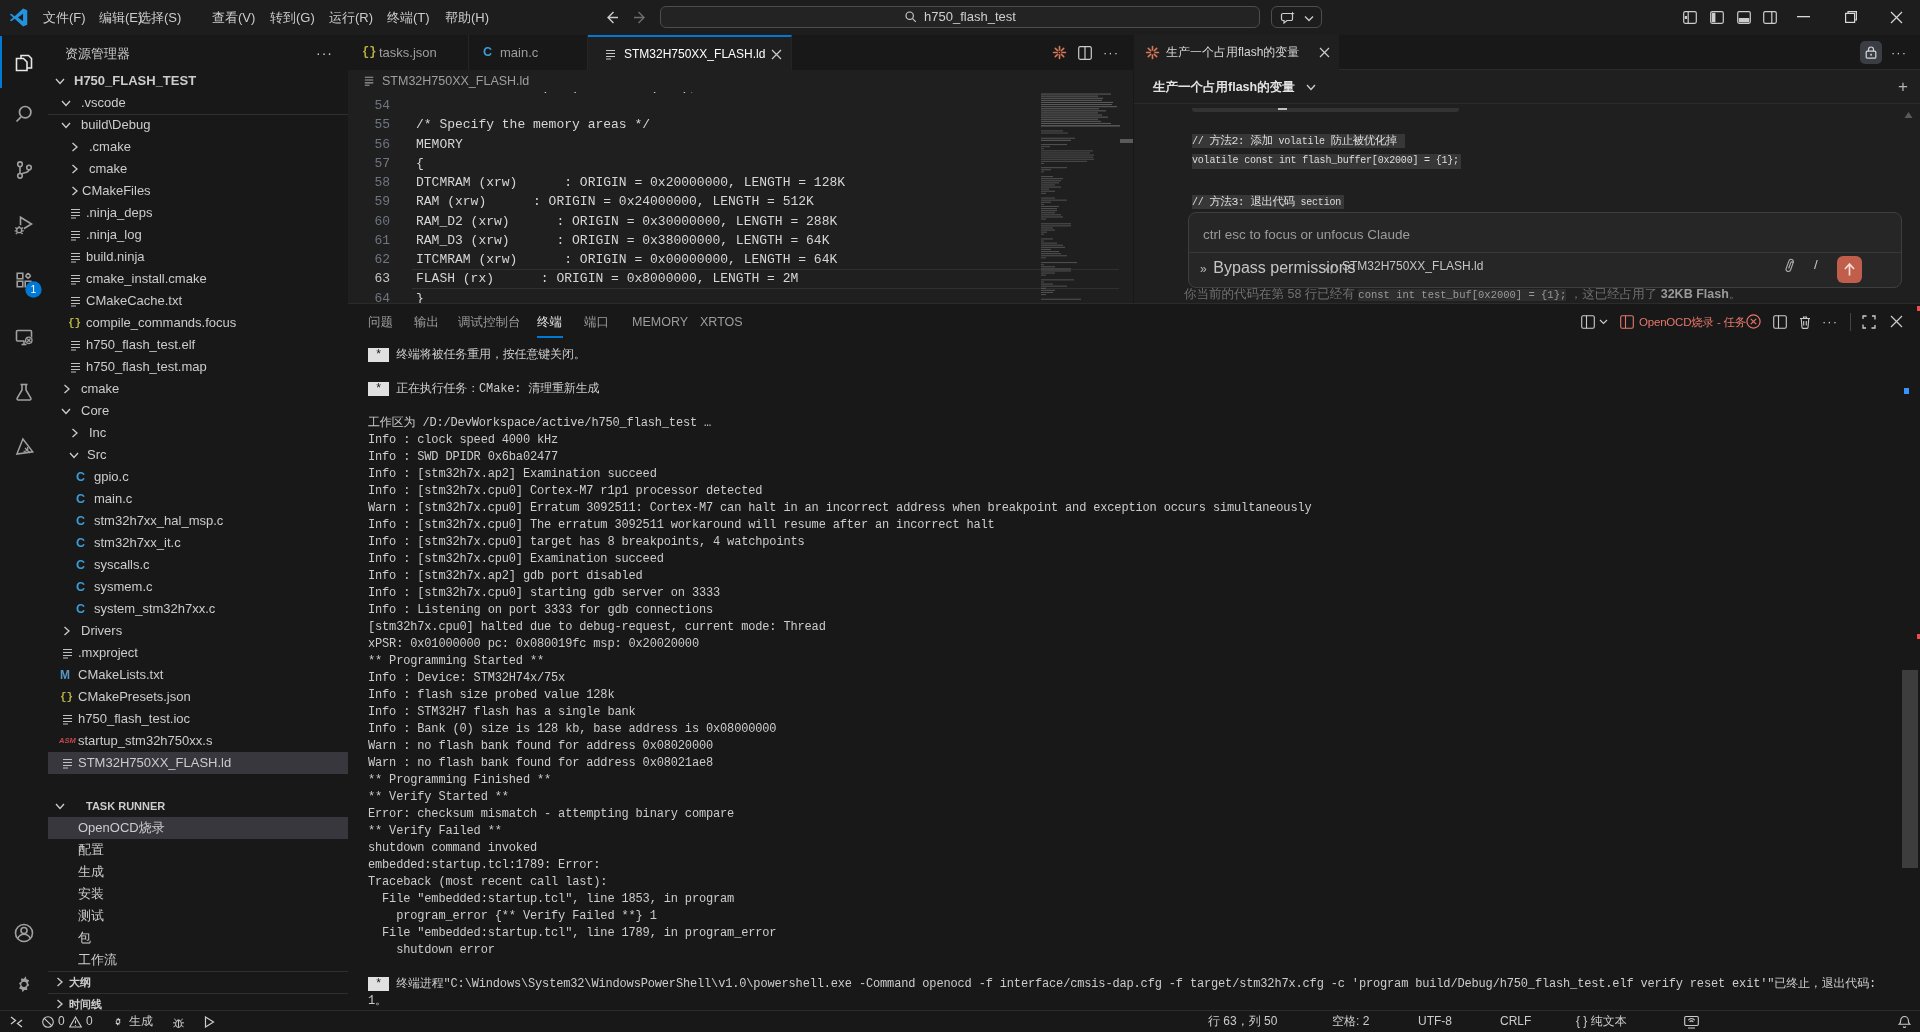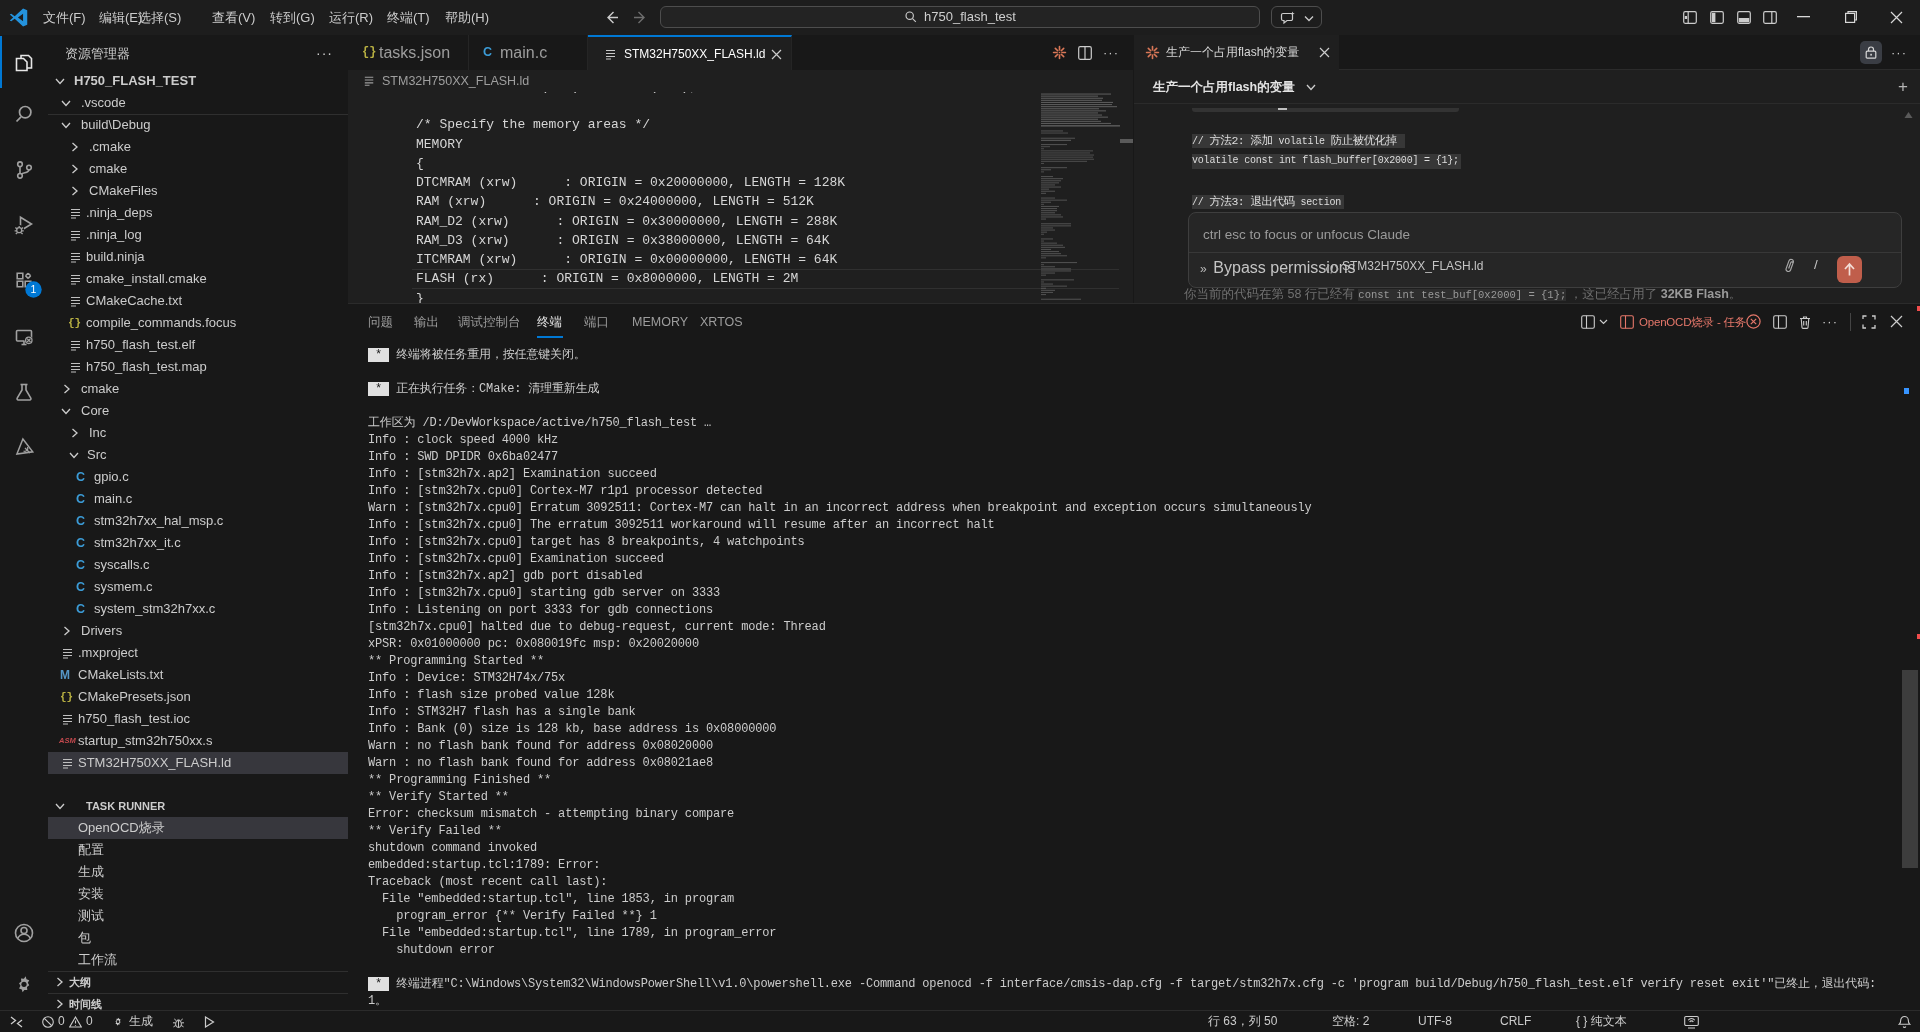--- a/index.html
+++ b/index.html
@@ -21,21 +21,21 @@
 .fname{position:absolute;top:0;height:22px;line-height:22px}
 .seam{position:absolute;left:0;width:300px;height:1px;background:#2f2f2f}
 .shead{font-weight:bold;font-size:11px;color:#cccccc}
 .cico{color:#3c9cd7;font-weight:bold;font-size:12.5px}
 .codebox .cjk{font-size:11.5px;letter-spacing:-0.5px}
 
 #eg1{position:absolute;left:348px;top:35px;width:785px;height:268px;background:#1f1f1f}
 .tabs{position:absolute;left:0;top:0;height:35px;background:#181818;width:785px}
 .tab{position:absolute;top:0;height:35px;background:#181818;color:#9d9d9d;font-size:13px;border-right:1px solid #252525}
 .tab.active{background:#1f1f1f;color:#ffffff;border-top:2px solid #0078d4}
-.tab .lbl{position:absolute;top:0;height:35px;line-height:35px;font-size:16px}
+.tab .lbl{position:absolute;top:0;height:35px;line-height:35px;font-size:13px}
 #crumb{position:absolute;left:0;top:35px;width:785px;height:22px;background:#1f1f1f;color:#9f9f9f;font-size:12.5px;line-height:22px}
 #code{position:absolute;left:0;top:57px;width:785px;height:211px;overflow:hidden;background:#1f1f1f}
 #gutter{position:absolute;left:0;top:0;width:42px;text-align:right;color:#6e7681;font-family:"Liberation Mono",monospace;font-size:13px;line-height:19.25px}
 #codetext{position:absolute;left:68px;top:0;color:#d6d6d6;font-family:"Liberation Mono",monospace;font-size:13px;line-height:19.25px;white-space:pre}
 #curline{position:absolute;left:64px;width:707px;height:19.25px;border-top:1px solid #303030;border-bottom:1px solid #303030}
 
 #claude{position:absolute;left:1134px;top:35px;width:786px;height:268px;background:#1f1f1f}
 #cl-tabs{position:absolute;left:0;top:0;width:786px;height:35px;background:#181818;border-bottom:1px solid #2b2b2b}
 #cl-tab{position:absolute;left:0;top:0;width:205px;height:35px;background:#1f1f1f;color:#d7d7d7;font-size:13px}
 #cl-head{position:absolute;left:0;top:35px;width:786px;height:34px;background:#1f1f1f;border-bottom:1px solid #2b2b2b}
@@ -223,21 +223,21 @@
 <div class="row" style="top:123px">
       <svg class="abs" style="left:23px;top:6px" width="7" height="10" viewBox="0 0 7 10">
         <path class="chev" d="M1.5 1 L6 5 L1.5 9"></path>
       </svg>
       <span class="fname" style="left:41px">cmake</span>
     </div>
 <div class="row" style="top:145px">
       <svg class="abs" style="left:23px;top:6px" width="7" height="10" viewBox="0 0 7 10">
         <path class="chev" d="M1.5 1 L6 5 L1.5 9"></path>
       </svg>
-      <span class="fname" style="left:41px">CMakeFiles</span>
+      <span class="fname" style="left:34px">CMakeFiles</span>
     </div>
 <div class="row" style="top:167px">
       <svg class="ficon" style="left:20px" viewBox="0 0 16 16">
         <g stroke="#c0c0c0" stroke-width="1.2">
           <path d="M3 4.5 h9 M3 7.5 h9 M3 10.5 h9 M3 13 h5"></path>
         </g>
       </svg>
       <span class="fname" style="left:38px">.ninja_deps</span>
     </div>
 <div class="row" style="top:189px">
@@ -466,20 +466,34 @@
 <div id="crumb">
       <svg class="abs" style="left:14px;top:3px" width="15" height="15" viewBox="0 0 16 16">
         <g stroke="#9f9f9f" stroke-width="1.2">
           <path d="M3 4.5 h9 M3 7.5 h9 M3 10.5 h9 M3 13 h5"></path>
         </g>
       </svg>
       <span style="position:absolute;left:34px">STM32H750XX_FLASH.ld</span>
     </div>
 <div id="code">
 <div id="curline" style="top:177.3px"></div>
+<div id="gutter" style="top:-15.1px">
+        <div>53</div>
+        <div>54</div>
+        <div>55</div>
+        <div>56</div>
+        <div>57</div>
+        <div>58</div>
+        <div>59</div>
+        <div>60</div>
+        <div>61</div>
+        <div>62</div>
+        <div style="color:#c6c6c6">63</div>
+        <div>64</div>
+      </div>
 <div id="codetext" style="top:-15.1px">_estack = ORIGIN(RAM) + LENGTH(RAM);
 
 /* Specify the memory areas */
 MEMORY
 {
 DTCMRAM (xrw)      : ORIGIN = 0x20000000, LENGTH = 128K
 RAM (xrw)      : ORIGIN = 0x24000000, LENGTH = 512K
 RAM_D2 (xrw)      : ORIGIN = 0x30000000, LENGTH = 288K
 RAM_D3 (xrw)      : ORIGIN = 0x38000000, LENGTH = 64K
 ITCMRAM (xrw)      : ORIGIN = 0x00000000, LENGTH = 64K

